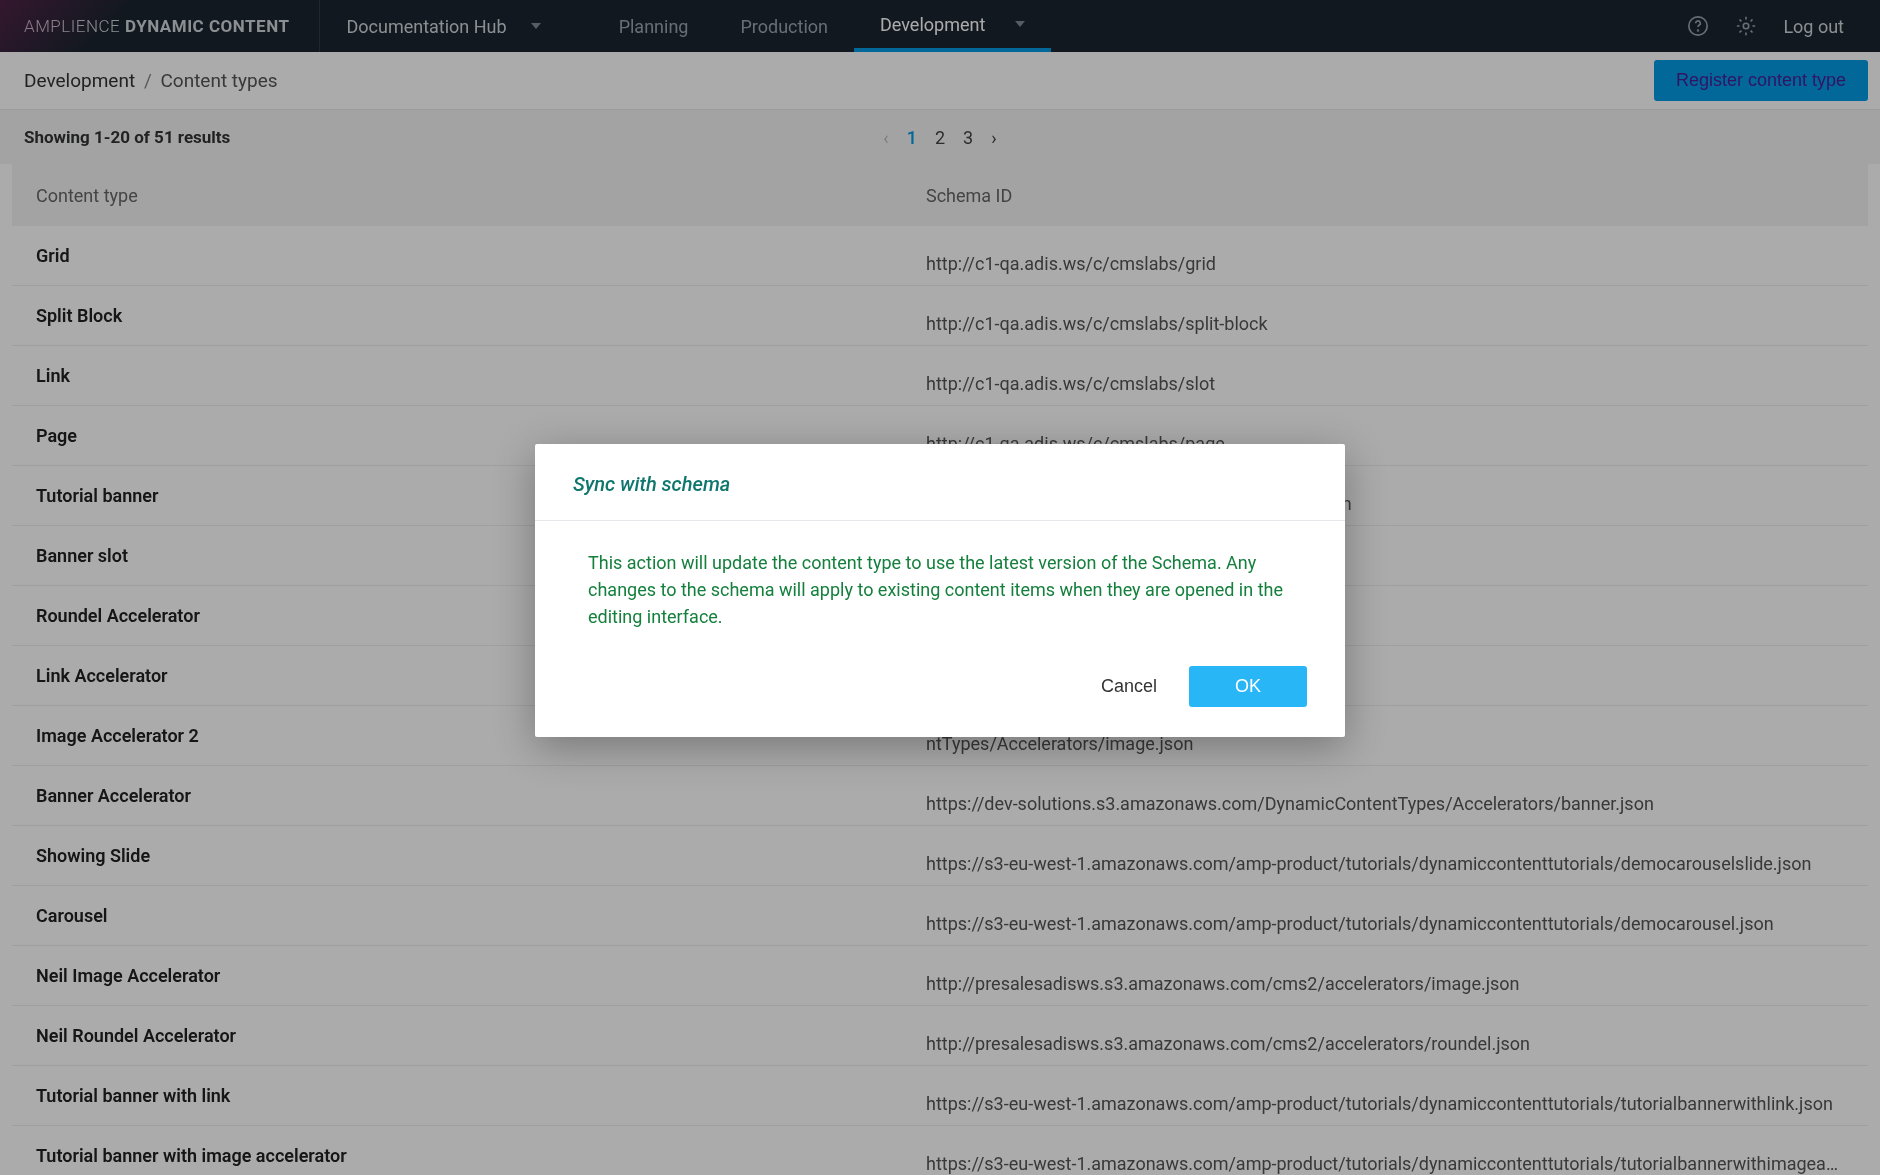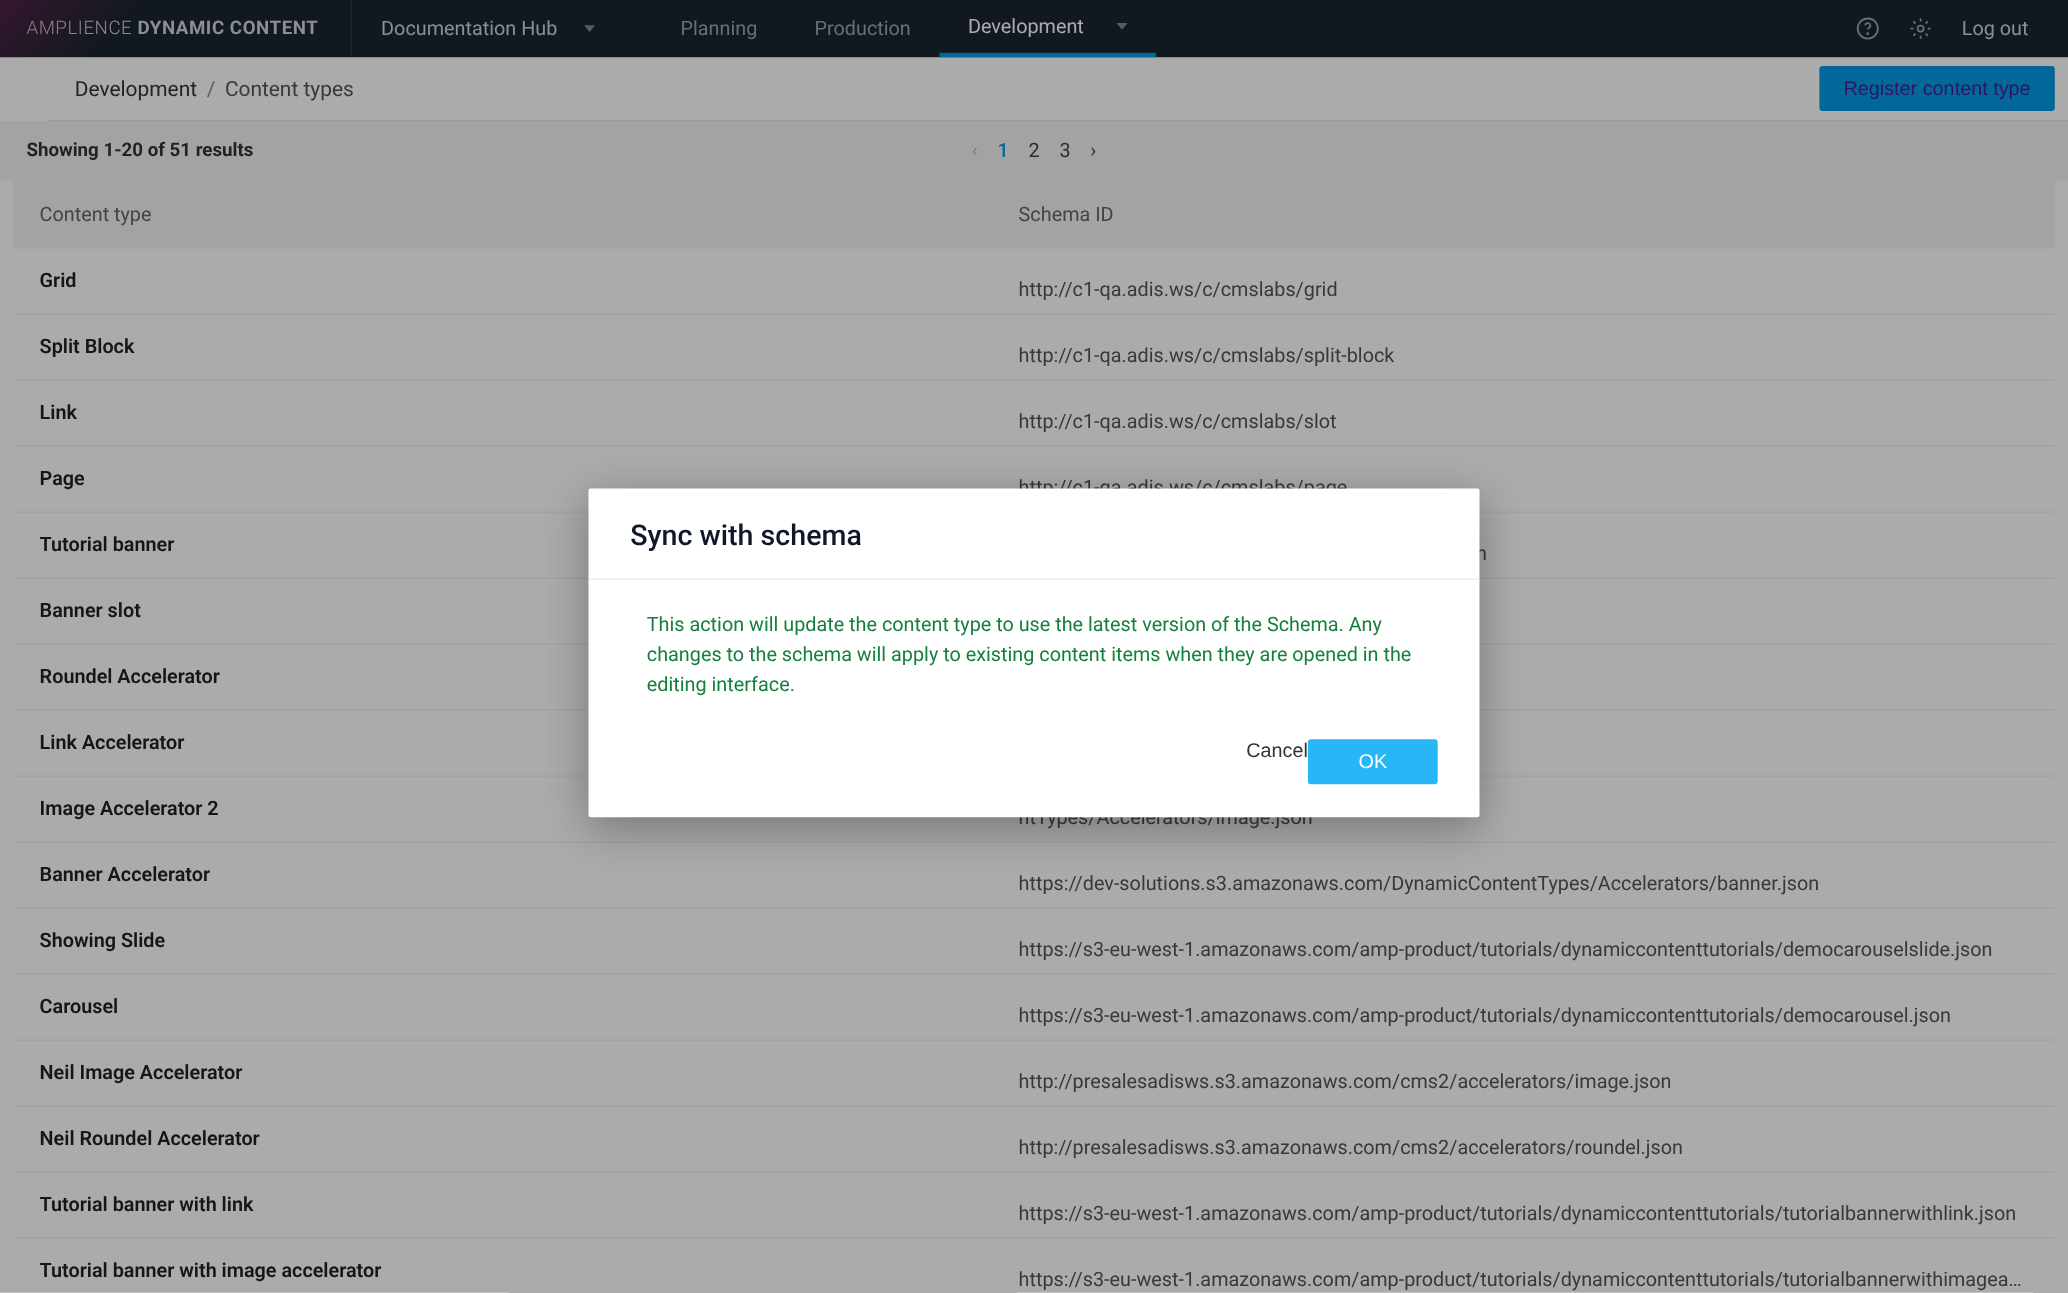--- a/index.html
+++ b/index.html
@@ -86,21 +86,20 @@
 .header-right .logout { font-size: 18px; color: #d0d5d9; cursor: pointer; }
 .caret-down { width:0; height:0; border-left:5px solid transparent; border-right:5px solid transparent; border-top:6px solid #7f8b96; }
 
 .subheader {
   height: 58px;
   background: #fff;
   border-bottom: 1px solid #e5e7ea;
   display: flex;
   align-items: center;
   padding: 0 12px 0 24px;
-  margin-left: 44px;
 }
 .breadcrumb { font-size: 19px; color: #333; }
 .breadcrumb .sep { color: #888; padding: 0 4px; }
 .breadcrumb .current { color: #555; }
 .btn-register {
   margin-left: auto;
   background: #039be5;
   color: #4c1d95;
   border: none;
   border-radius: 3px;
@@ -170,32 +169,33 @@
   margin-top: 444px;
   width: 810px;
   background: #fff;
   border-radius: 2px;
   box-shadow: 0 10px 40px rgba(0,0,0,0.3);
 }
 .modal-head {
   padding: 28px 38px 24px 38px;
   border-bottom: 1px solid #e5e7ea;
 }
-.modal-title { font-size: 26px; font-weight: 500; color: #0f172a; }
+.modal-title { font-size: 20px; font-weight: 500; color: #0f766e; font-style: italic; }
 .modal-body {
   padding: 28px 38px 10px 53px;
   font-size: 18px;
   color: #15803d;
   line-height: 1.5;
 }
 .modal-actions {
   display: flex;
   justify-content: flex-end;
-  align-items: flex-start;
+  align-items: center;
   padding: 26px 38px 30px 38px;
+  gap: 32px;
 }
 .btn-cancel {
   background: transparent;
   border: none;
   font-size: 18px;
   color: #333;
   cursor: pointer;
 }
 .btn-ok {
   background: #29b6f6;

